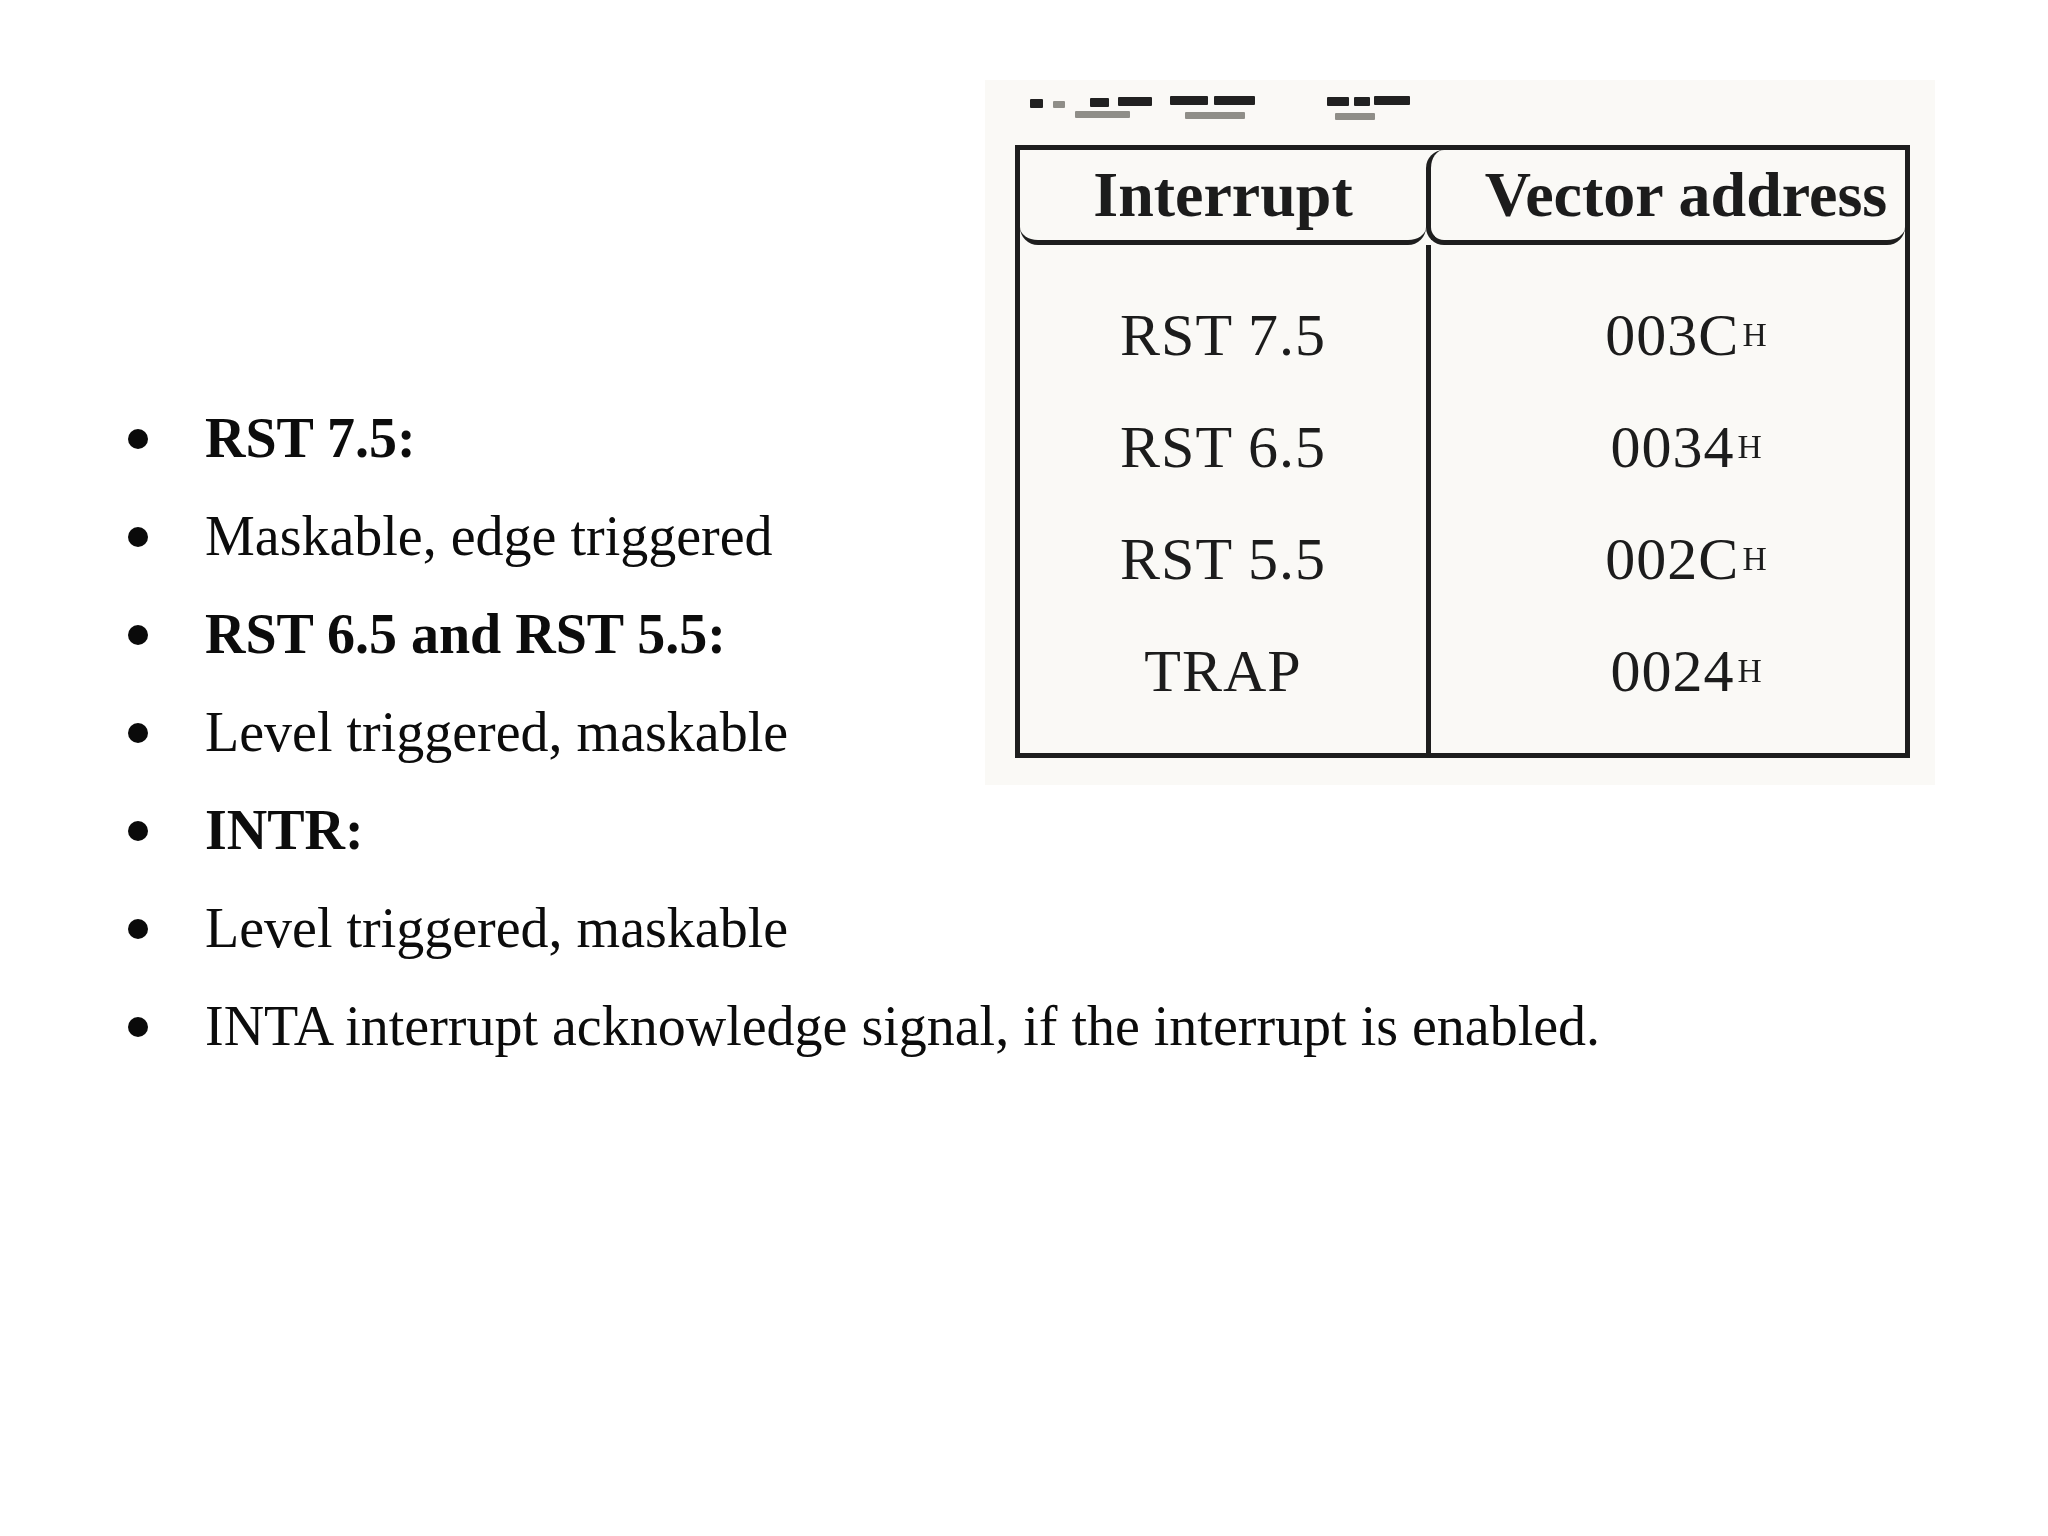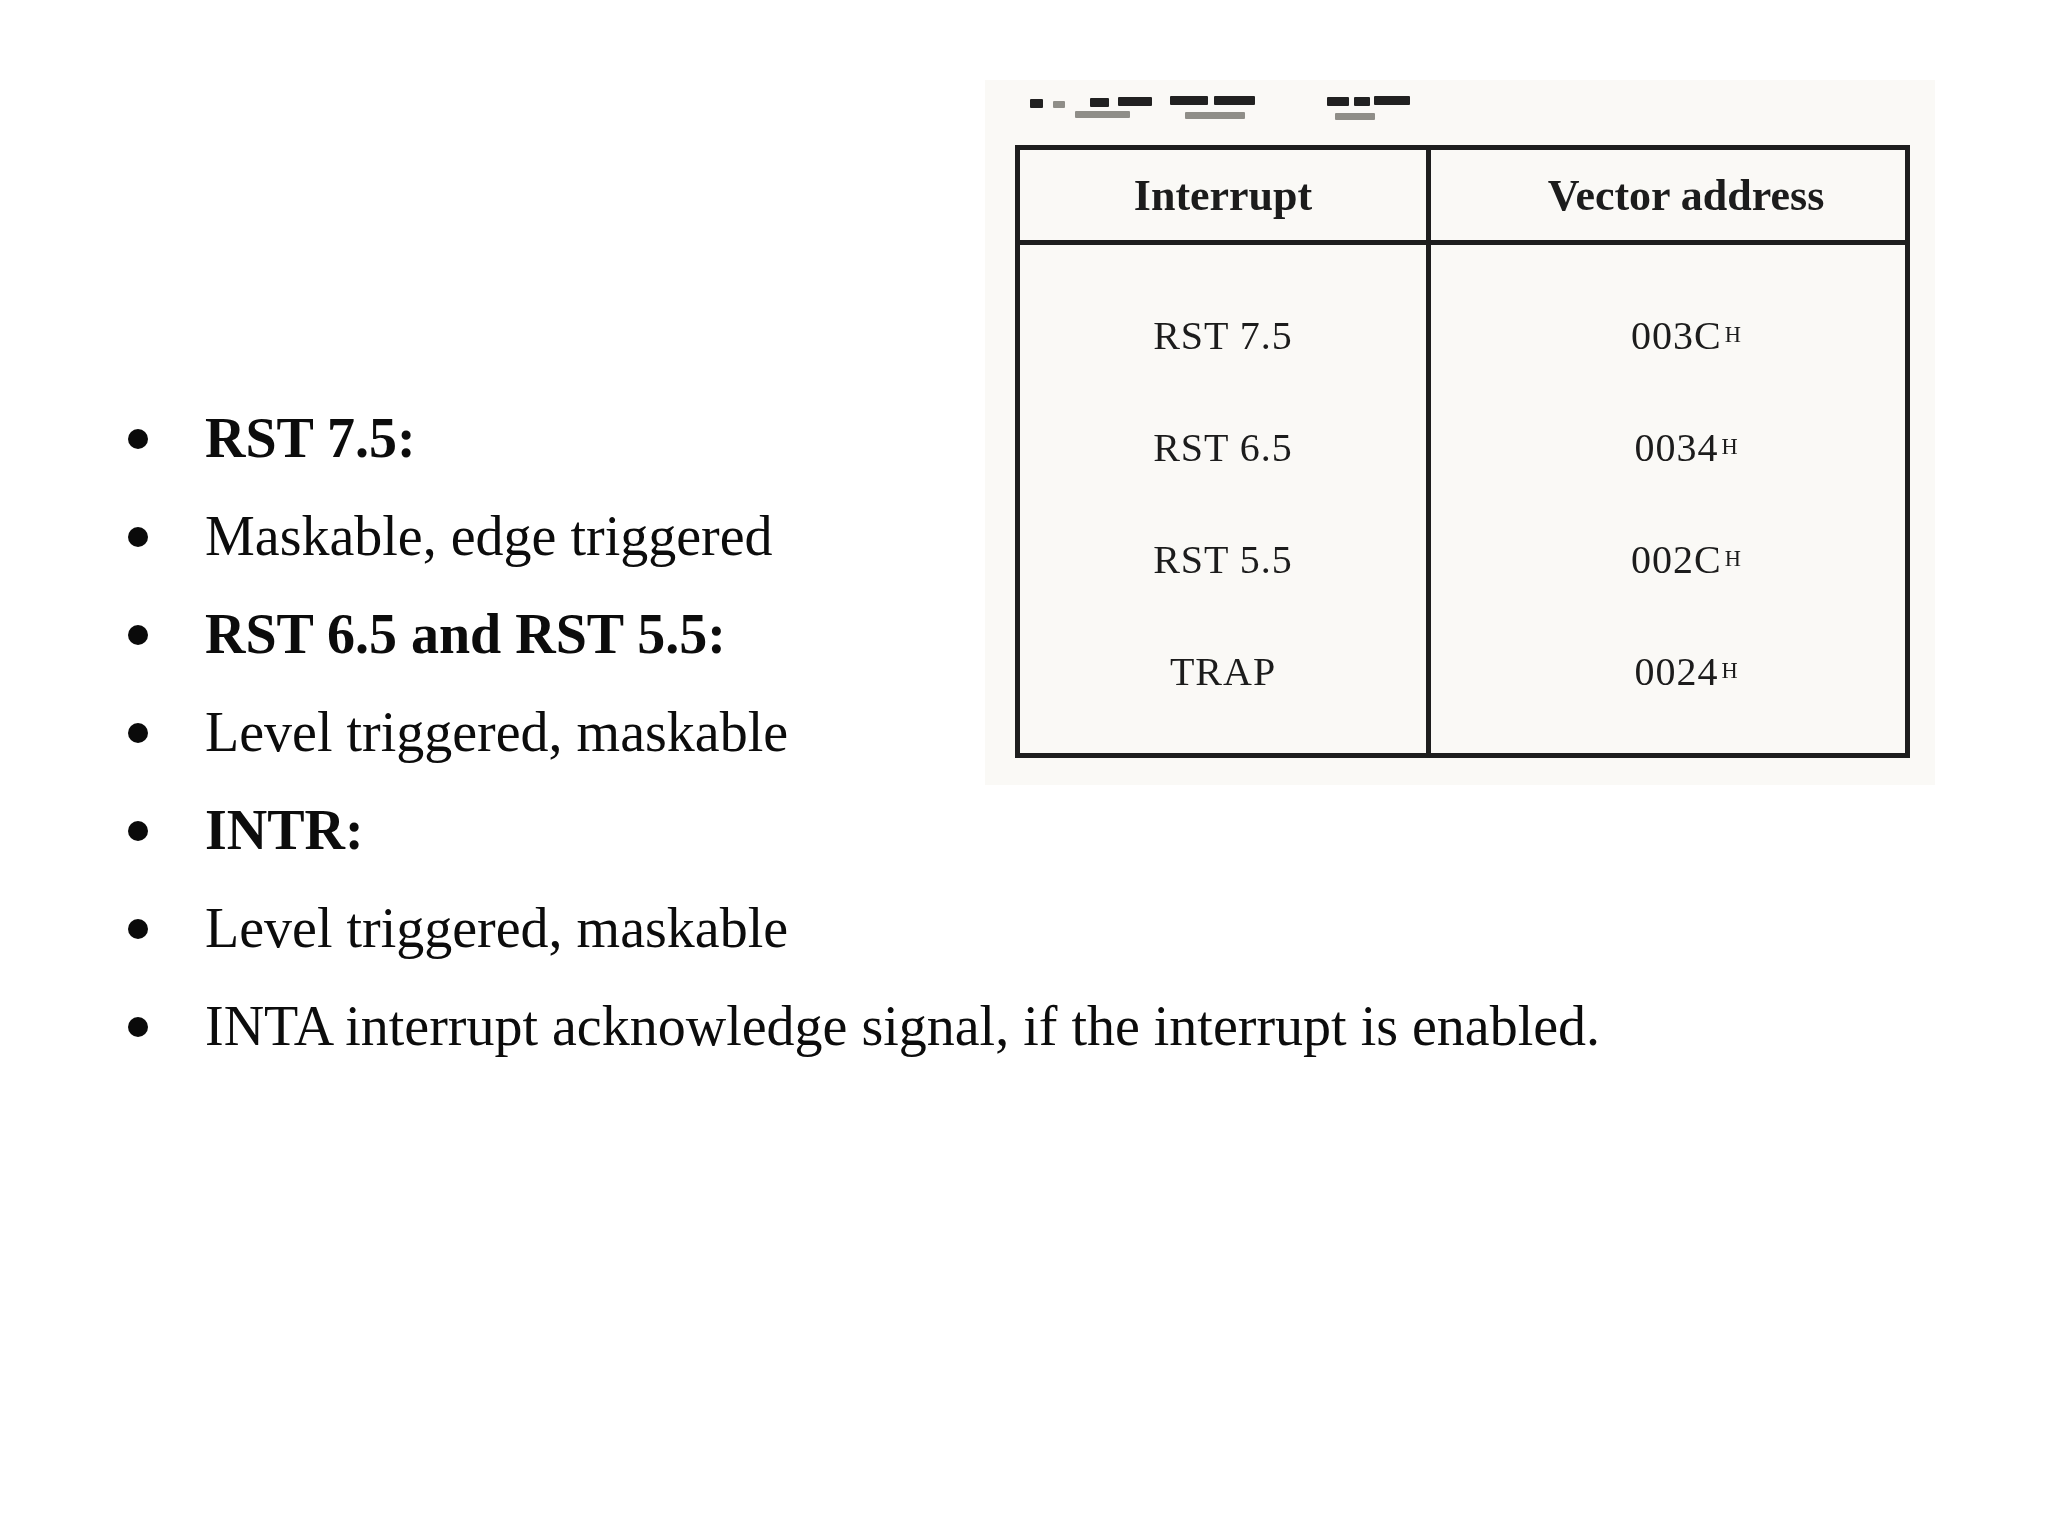--- a/index.html
+++ b/index.html
@@ -66,30 +66,31 @@
     box-sizing:border-box;
     border:5px solid #1e1e1e;
     display:grid;
     grid-template-columns:406px 1fr;
     grid-template-rows:95px 1fr;
     background:transparent;
     color:#1c1c1c;
   }
   .th{
     display:flex;align-items:center;justify-content:center;
-    font-size:44px;font-weight:bold;
+    font-size:64px;font-weight:bold;
     border-bottom:5px solid #1e1e1e;
     box-sizing:border-box;
+    border-radius:18px;
   }
   .colR{border-left:5px solid #1e1e1e;box-sizing:border-box;padding-left:36px;}
   .tb{padding-top:34px;box-sizing:border-box;}
   .trow{
     height:112px;
     display:flex;align-items:center;justify-content:center;
-    font-size:40px;
+    font-size:60px;
     letter-spacing:1px;
   }
   .subH{
     font-size:0.56em;
     vertical-align:-0.45em;
     margin-left:3px;
     letter-spacing:0;
   }
 </style>
 </head>

